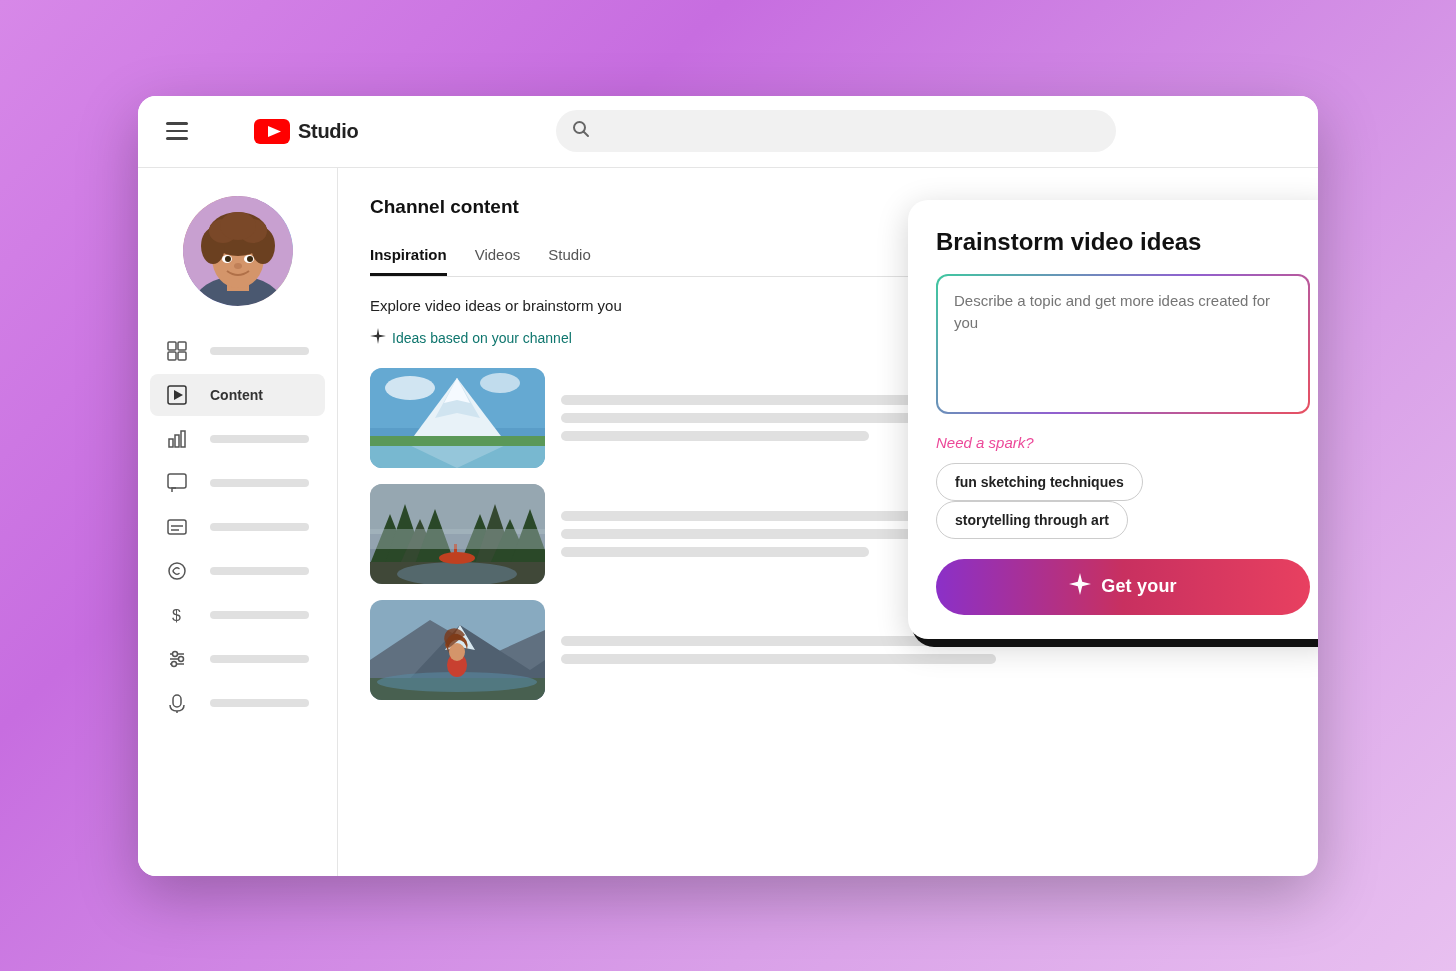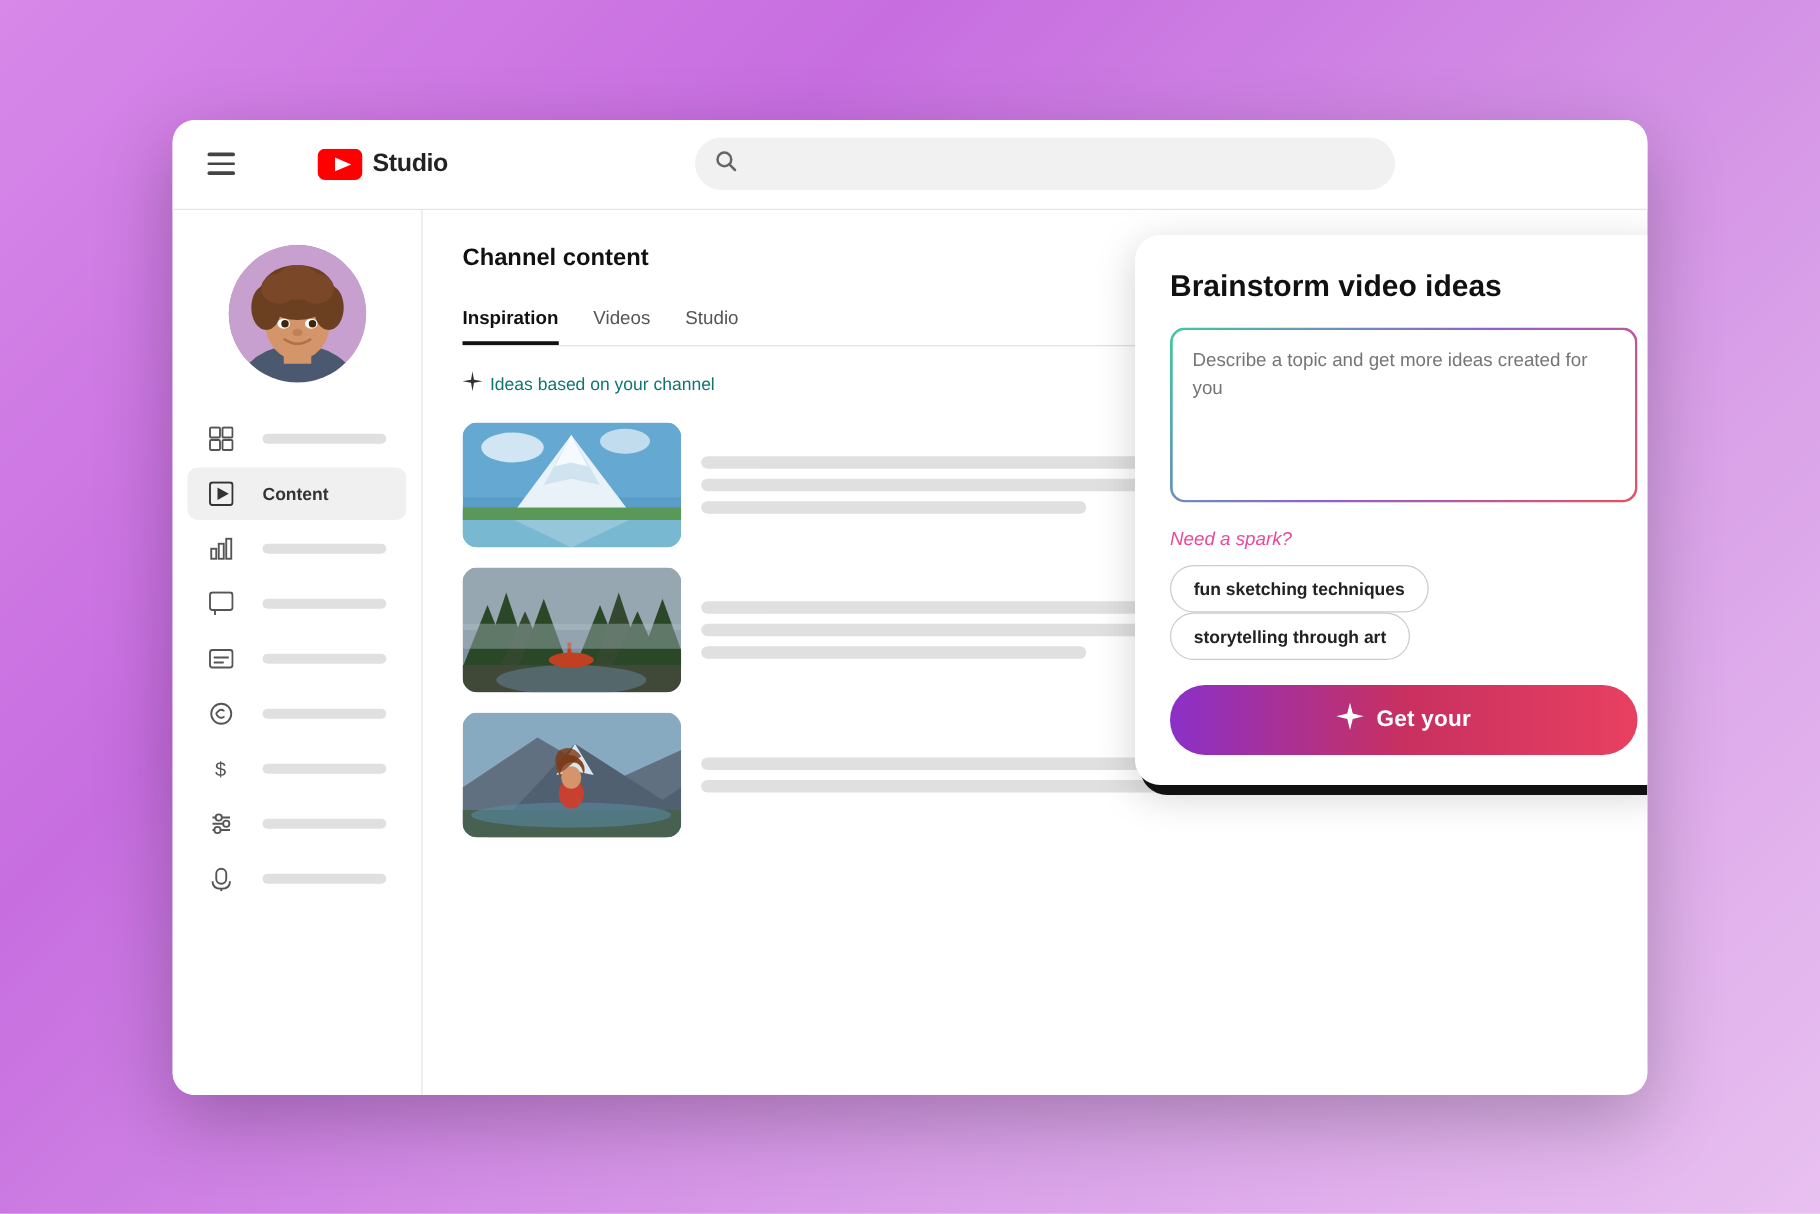--- a/index.html
+++ b/index.html
@@ -273,21 +273,21 @@
 
     @keyframes spin {
       0% { transform: rotate(0deg); }
       100% { transform: rotate(360deg); }
     }
 
     
     .brainstorm-panel {
       position: absolute;
       right: -20px;
-      top: 20px;
+      top: 32px;
       width: 430px;
       background: #fff;
       border-radius: 20px;
       box-shadow: 6px 6px 0px 2px #111, 0 8px 32px rgba(0,0,0,0.18);
       padding: 28px 28px 24px;
       z-index: 10;
     }
 
     .brainstorm-title {
       font-size: 24px;
@@ -530,20 +530,21 @@
 
     <div class="content-area">
       <h1 class="page-title">Channel content</h1>
 
       <div class="tabs">
         <div class="tab active">Inspiration</div>
         <div class="tab">Videos</div>
         <div class="tab">Studio</div>
       </div>
 
+      <p class="explore-text">Explore video ideas or brainstorm you</p>
 
       <div class="ideas-based">
         <span class="sparkle-icon">
           <svg width="16" height="16" viewBox="0 0 16 16" fill="none">
             <path d="M8 0 L9.2 6.8 L16 8 L9.2 9.2 L8 16 L6.8 9.2 L0 8 L6.8 6.8 Z" fill="#333"></path>
           </svg>
         </span>
         <span>Ideas based on your channel</span>
       </div>
 

